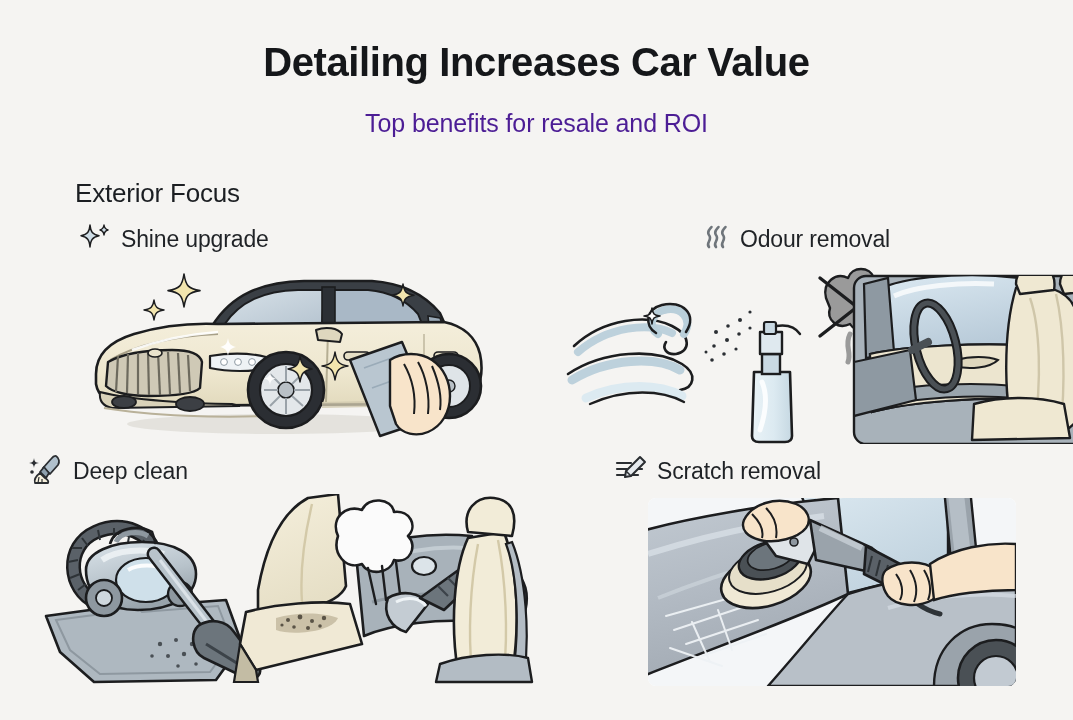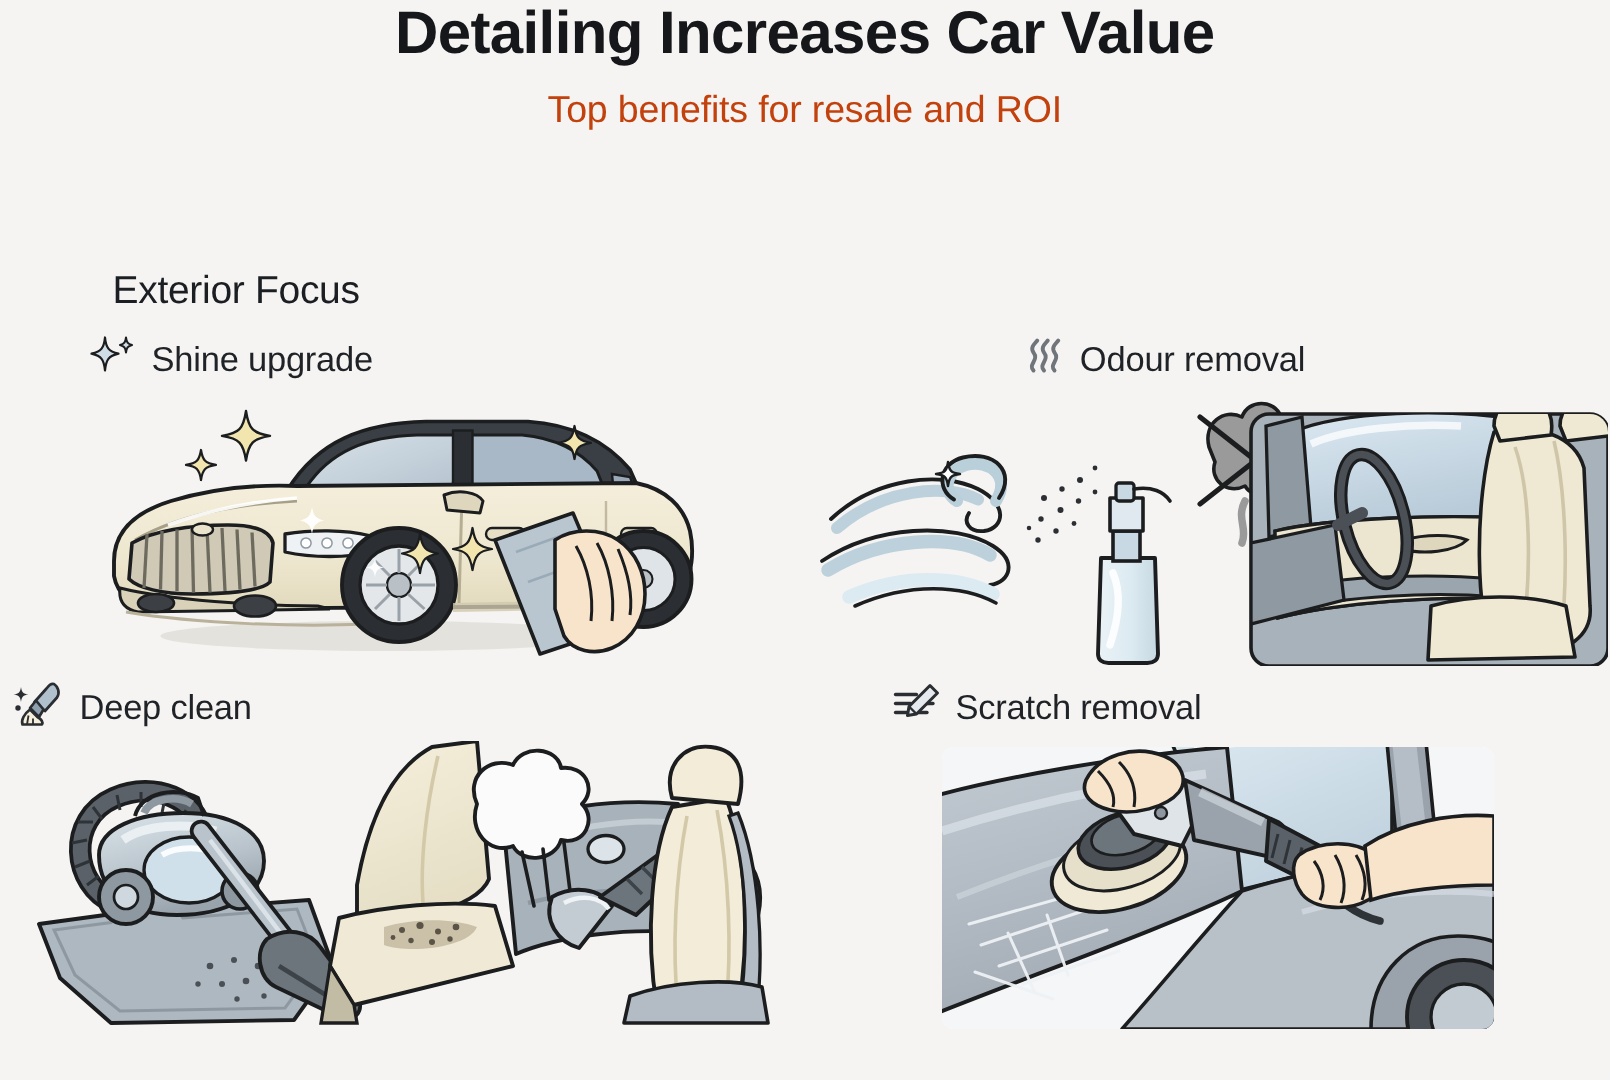--- a/index.html
+++ b/index.html
@@ -9,33 +9,33 @@
     font-family: "Liberation Sans", sans-serif;
     overflow: hidden;
   }
   .page {
     position: relative;
     width: 1073px; height: 720px;
     background: #f5f4f2;
   }
 
   
-  .header { text-align: center; }
+  .header { text-align: center; padding-top: 40px; }
   .title {
     font-size: 40px;
     font-weight: 700;
     letter-spacing: -0.4px;
     color: #15171a;
     line-height: 1.12;
   }
   .subtitle {
     font-size: 25px;
     font-weight: 400;
-    color: #c2410c;
-    margin-top: 14px;
+    color: #4c1d95;
+    margin-top: 24px;
     letter-spacing: -0.1px;
   }
 
   
   .col-heads {
     position: absolute;
     top: 178px; left: 17px; right: 0;
     display: flex;
     justify-content: space-between;
     padding: 0 58px;
@@ -48,20 +48,21 @@
   }
 
   
   .grid {
     position: absolute;
     top: 218px; left: 0;
     width: 1073px;
     display: grid;
     grid-template-columns: 536px 537px;
     grid-template-rows: 232px 232px;
+    padding-left: 20px;
   }
   .cell { position: relative; }
 
   .cell-label {
     display: flex;
     align-items: center;
     gap: 9px;
     height: 42px;
     padding-left: 58px;
   }

